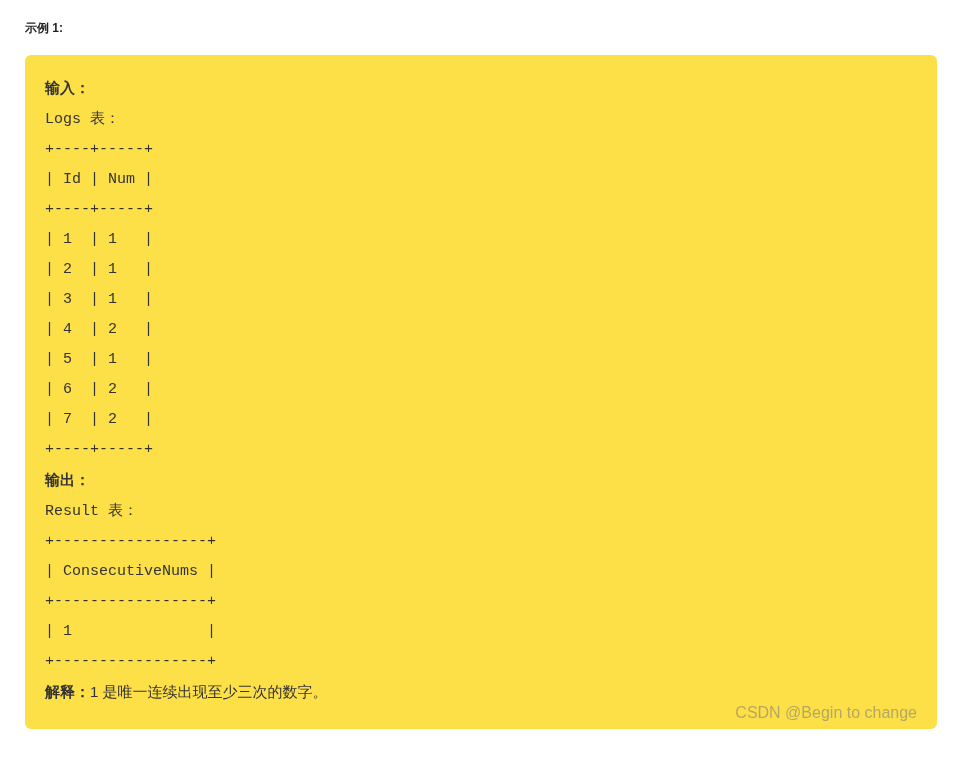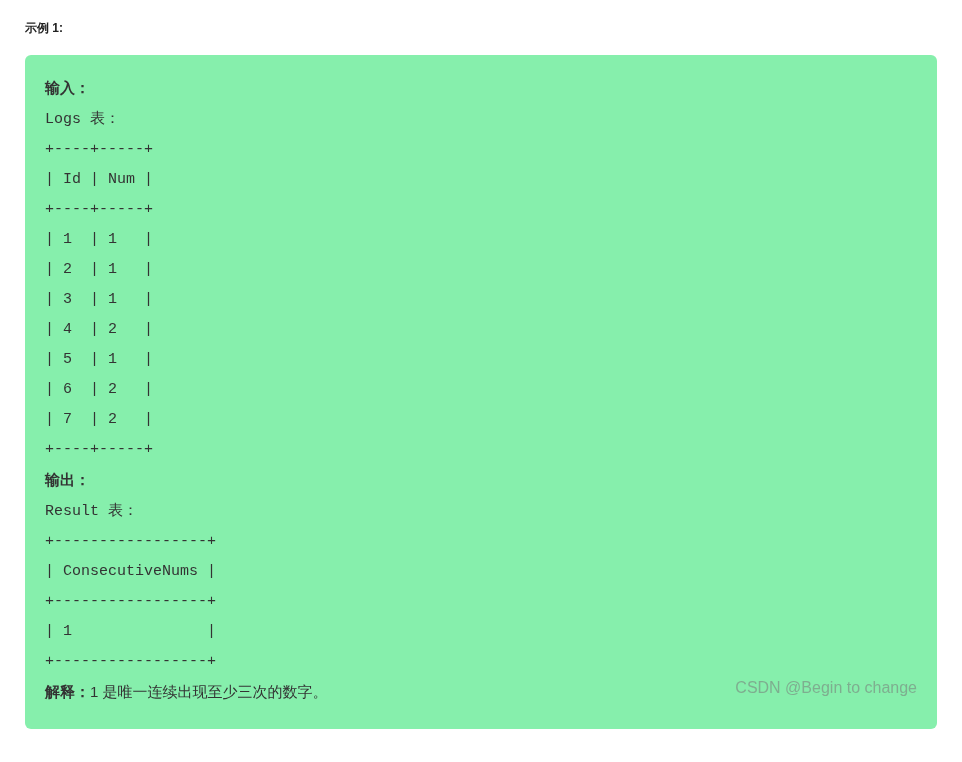--- a/index.html
+++ b/index.html
@@ -14,21 +14,21 @@
       width: 962px;
       color: #333;
     }
     .example-title {
       font-weight: 600;
       font-size: 12px;
       color: #222;
       margin-bottom: 18px;
     }
     .code-block {
-      background: #86efac;
+      background: #fde047;
       border-radius: 6px;
       padding: 18px 20px 20px 20px;
       font-family: "SFMono-Regular", Consolas, "Liberation Mono", Menlo, Courier, monospace;
       font-size: 15px;
       line-height: 2.0;
       color: #333;
       position: relative;
     }
     .code-block pre {
       font-family: inherit;
@@ -37,21 +37,21 @@
     }
     .bold-label {
       font-weight: 600;
       font-family: -apple-system, BlinkMacSystemFont, "Segoe UI", "PingFang SC", "Microsoft YaHei", sans-serif;
     }
     .cjk {
       font-family: -apple-system, BlinkMacSystemFont, "Segoe UI", "PingFang SC", "Microsoft YaHei", sans-serif;
     }
     .watermark {
       position: absolute;
-      bottom: 25px;
+      bottom: 0;
       right: 20px;
       color: rgba(120, 120, 120, 0.55);
       font-family: -apple-system, BlinkMacSystemFont, "Segoe UI", sans-serif;
       font-size: 16px;
       font-weight: 400;
       pointer-events: none;
     }
   </style>
 </head>
 <body>

